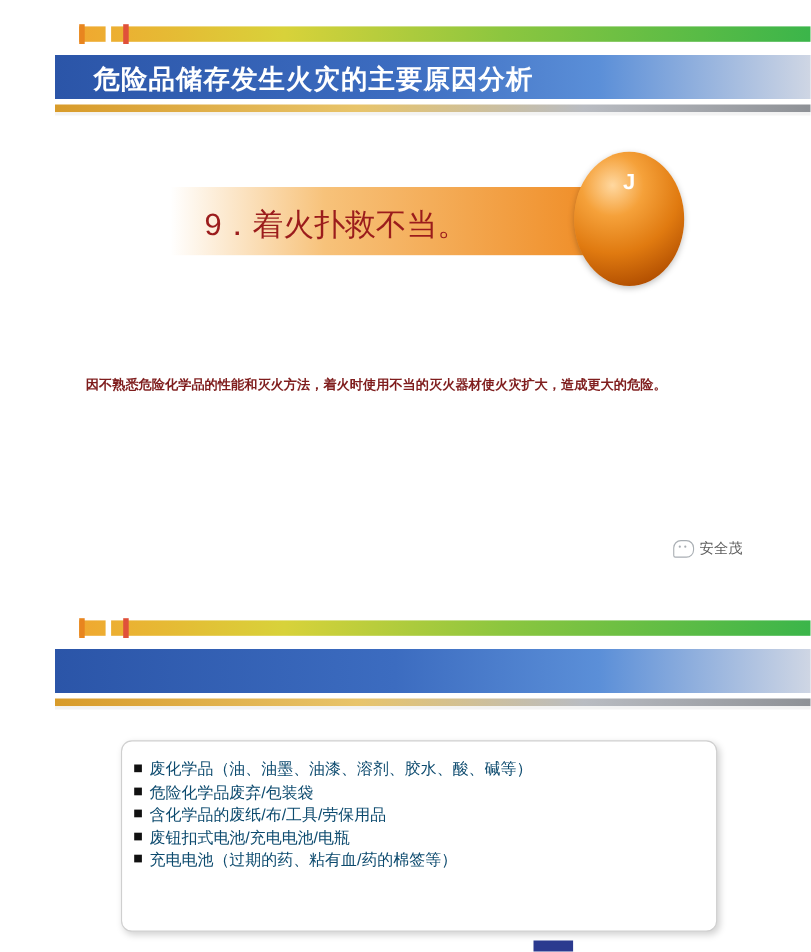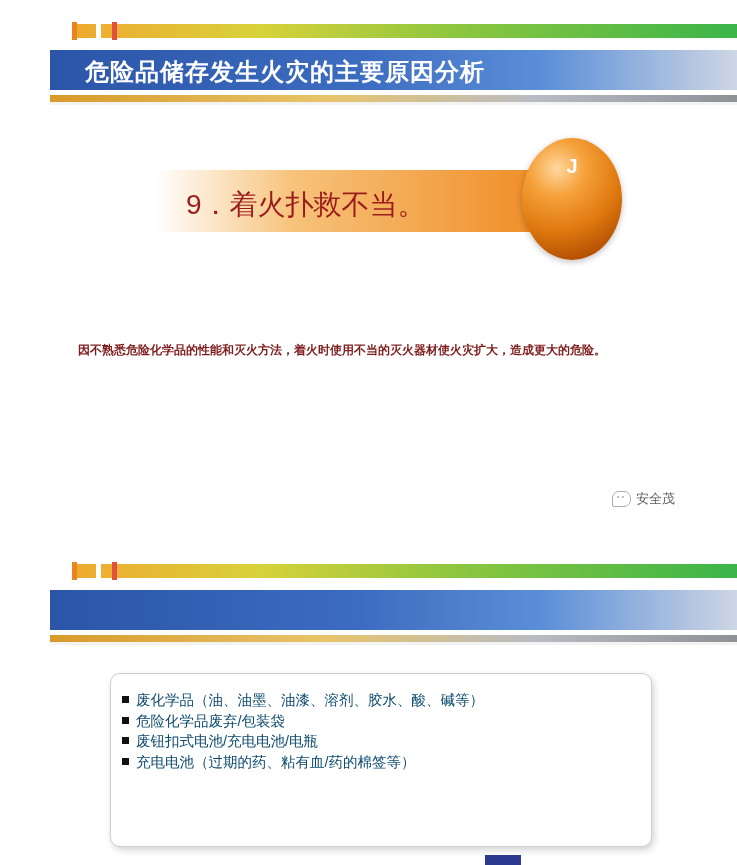--- a/index.html
+++ b/index.html
@@ -256,16 +256,17 @@
     <div class="title-bar"></div>
     <div class="under-rule"></div>
     <div class="under-rule-2"></div>
   </div>
 </div>
 
 <div class="panel"></div>
 <div class="panel-list">
   <div class="li"><span class="bullet"></span><span>废化学品（油、油墨、油漆、溶剂、胶水、酸、碱等）</span></div>
   <div class="li"><span class="bullet"></span><span>危险化学品废弃/包装袋</span></div>
+  <div class="li"><span class="bullet"></span><span>含化学品的废纸/布/工具/劳保用品</span></div>
   <div class="li"><span class="bullet"></span><span>废钮扣式电池/充电电池/电瓶</span></div>
   <div class="li"><span class="bullet"></span><span>充电电池（过期的药、粘有血/药的棉签等）</span></div>
 </div>
 <div class="foot-tab"></div>
 
 </body></html>

